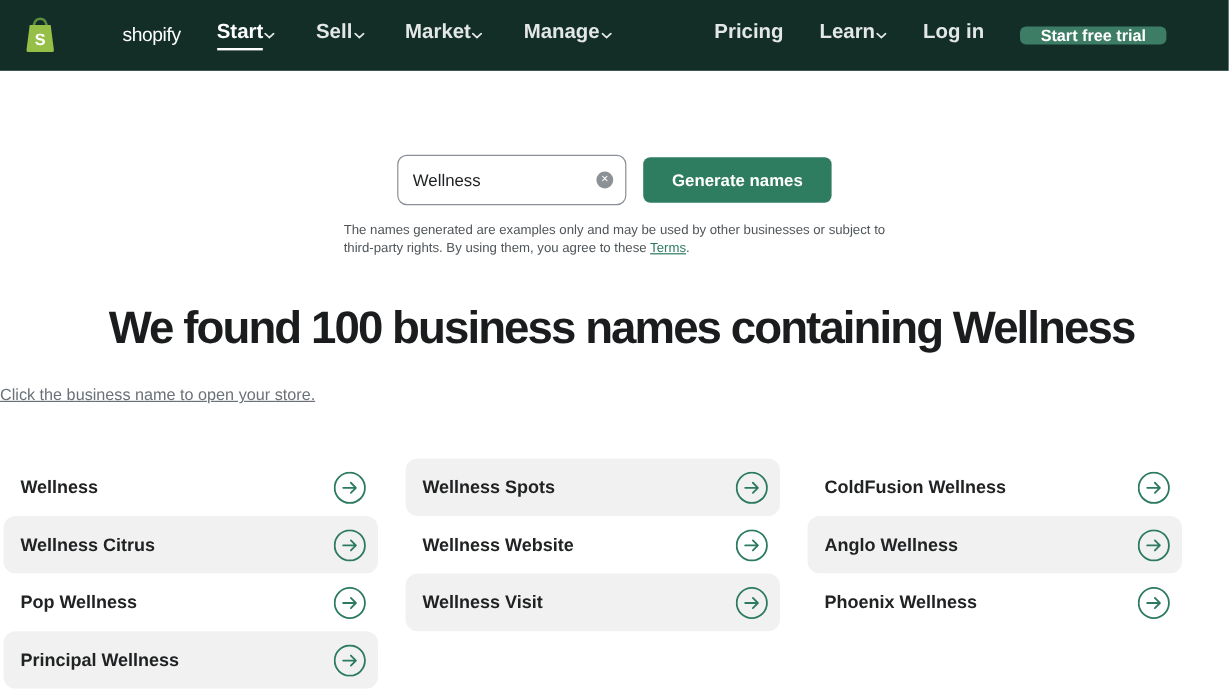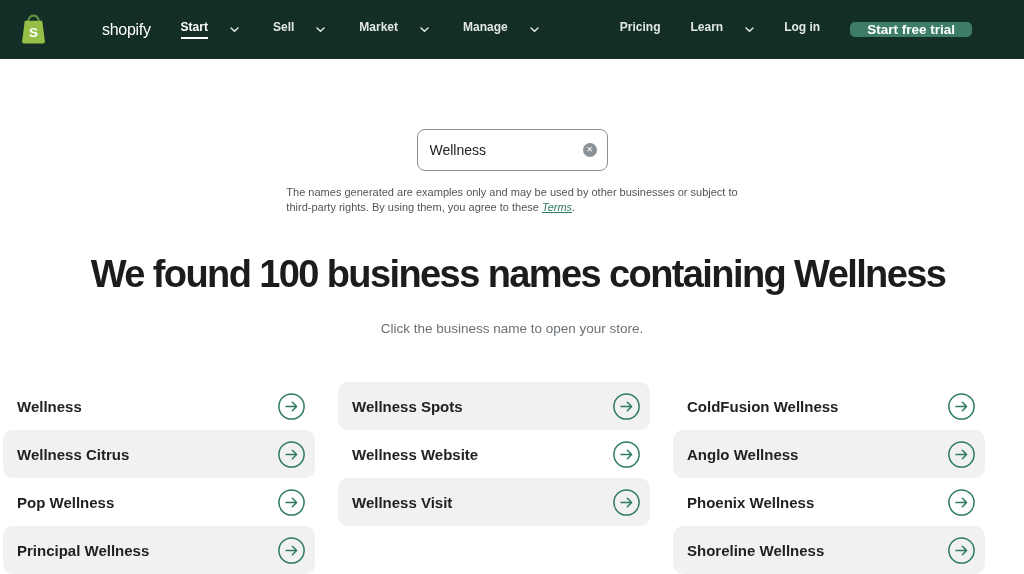--- a/index.html
+++ b/index.html
@@ -13,22 +13,22 @@
   html,body{width:1024px;height:574px;overflow:hidden;}
   body{font-family:"Liberation Sans",sans-serif;background:var(--white);}
 
   
   .navbar{display:flex;align-items:center;height:59px;background:var(--nav-bg);
     padding:0 52px 0 20px;}
   .logo{display:flex;align-items:center;gap:7px;cursor:pointer;}
   .logo-word{color:var(--white);font-weight:400;font-size:16px;letter-spacing:-0.3px;margin-left:48px;}
   .nav-left{display:flex;align-items:center;gap:34px;margin-left:30px;}
   .nav-right{display:flex;align-items:center;gap:30px;margin-left:auto;}
-  .nav-link{display:flex;align-items:center;gap:22px;color:var(--nav-text);
-    font-size:12px;font-weight:600;text-decoration:none;cursor:pointer;text-align:center;}
+  .nav-link{display:flex;align-items:center;gap:1px;color:var(--nav-text);
+    font-size:17px;font-weight:600;text-decoration:none;cursor:pointer;text-align:center;}
   .nav-link .lbl{padding-bottom:3px;border-bottom:2px solid transparent;}
   .nav-link.active .lbl{border-bottom-color:var(--white);color:var(--white);}
   .chev{display:inline-flex;margin-top:1px;color:var(--nav-text);}
   .cta-btn{background:var(--cta-green);color:var(--white);border:none;border-radius:5px;
     font-family:inherit;font-size:13.5px;font-weight:700;padding:0 17px;cursor:pointer;}
 
   
   .hero{margin-top:70px;display:flex;flex-direction:column;align-items:center;}
   .search-row{display:flex;align-items:center;gap:14px;}
   .search-box{display:flex;align-items:center;width:191px;height:42px;
@@ -42,21 +42,21 @@
   .generate-btn{background:var(--button-green);color:var(--white);border:none;
     border-radius:6px;height:38px;padding:0 24px;font-family:inherit;font-size:14px;
     font-weight:700;cursor:pointer;}
   .disclaimer{margin-top:14px;text-align:left;font-size:11px;line-height:15px;
     color:var(--disclaimer-text);}
   .disclaimer a{color:var(--link-green);font-weight:400;cursor:pointer;}
 
   
   .page-title{margin-top:38px;text-align:center;font-size:38px;font-weight:800;
     letter-spacing:-1.6px;color:var(--heading-text);padding-left:12px;}
-  .subtitle{margin-top:25px;text-align:center;font-size:13.5px;color:var(--muted-text);}
+  .subtitle{margin-top:25px;text-align:left;font-size:13.5px;color:var(--muted-text);text-decoration:underline;}
   .grid{margin:46px 0 0 3px;display:flex;gap:23px;}
   .col{display:flex;flex-direction:column;width:312px;}
   .name-row{display:flex;align-items:center;justify-content:space-between;height:48px;
     padding:0 10px 0 14px;border-radius:2px;cursor:pointer;background:var(--white);}
   .name-row.alt{background:var(--row-alt-bg);border-radius:10px;}
   .name-label{font-size:15px;font-weight:700;color:var(--body-text);}
   .arrow-circle{display:inline-flex;color:var(--link-green);}
 </style>
 </head>
 <body>
@@ -126,25 +126,26 @@
     <button class="cta-btn">Start free trial</button>
   </nav>
 </header>
 
 <section class="hero">
   <div class="search-row">
     <div class="search-box">
       <input type="text" value="Wellness" style="">
       <button class="clear-btn">✕</button>
     </div>
+    <button class="generate-btn">Generate names</button>
   </div>
   <p class="disclaimer">
     <span>The names generated are examples only and may be used by other businesses or subject to</span><br>
     <span>third-party rights. By using them, you agree to these</span>
-    <a style="text-decoration:underline;font-style:italic;">Terms</a><span>.</span>
+    <a style="text-decoration:underline;">Terms</a><span>.</span>
   </p>
 </section>
 
 <main>
   <h1 class="page-title">We found 100 business names containing Wellness</h1>
   <p class="subtitle">Click the business name to open your store.</p>
 
   <div class="grid">
     <div class="col">
   <div class="name-row">
@@ -243,24 +244,15 @@
   <div class="name-row">
     <span class="name-label">Phoenix Wellness</span>
     <span class="arrow-circle">
       <svg width="27" height="27" viewBox="0 0 27 27">
         <circle cx="13.5" cy="13.5" r="12.6" fill="none" stroke="currentColor" stroke-width="1.5"></circle>
         <path d="M8 13.5 H18.4 M14.4 9.3 l4.2 4.2 -4.2 4.2" fill="none" stroke="currentColor" stroke-width="1.5" stroke-linecap="round" stroke-linejoin="round"></path>
       </svg>
     </span>
   </div>
 
-  <div class="name-row alt">
-    <span class="name-label">Shoreline Wellness</span>
-    <span class="arrow-circle">
-      <svg width="27" height="27" viewBox="0 0 27 27">
-        <circle cx="13.5" cy="13.5" r="12.6" fill="none" stroke="currentColor" stroke-width="1.5"></circle>
-        <path d="M8 13.5 H18.4 M14.4 9.3 l4.2 4.2 -4.2 4.2" fill="none" stroke="currentColor" stroke-width="1.5" stroke-linecap="round" stroke-linejoin="round"></path>
-      </svg>
-    </span>
-  </div>
 </div>
   </div>
 </main>
 
 </body></html>

